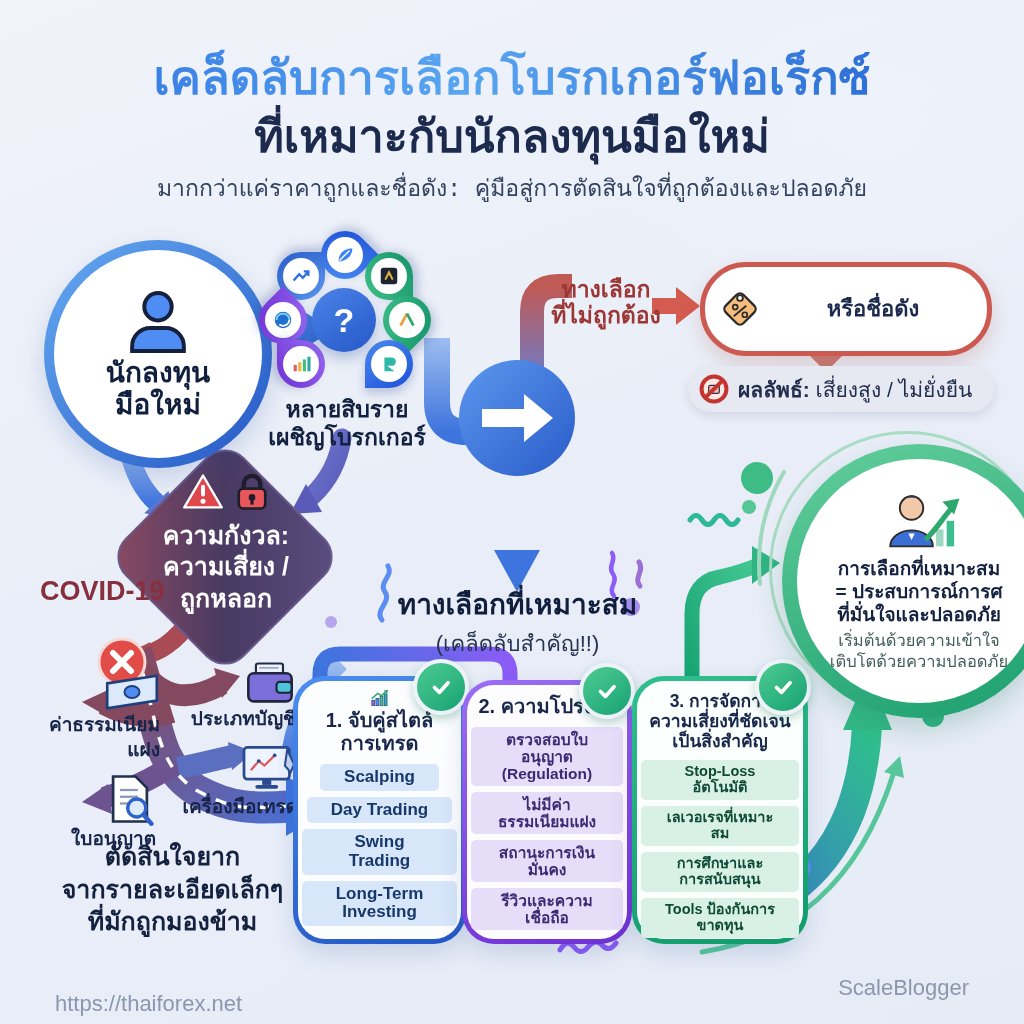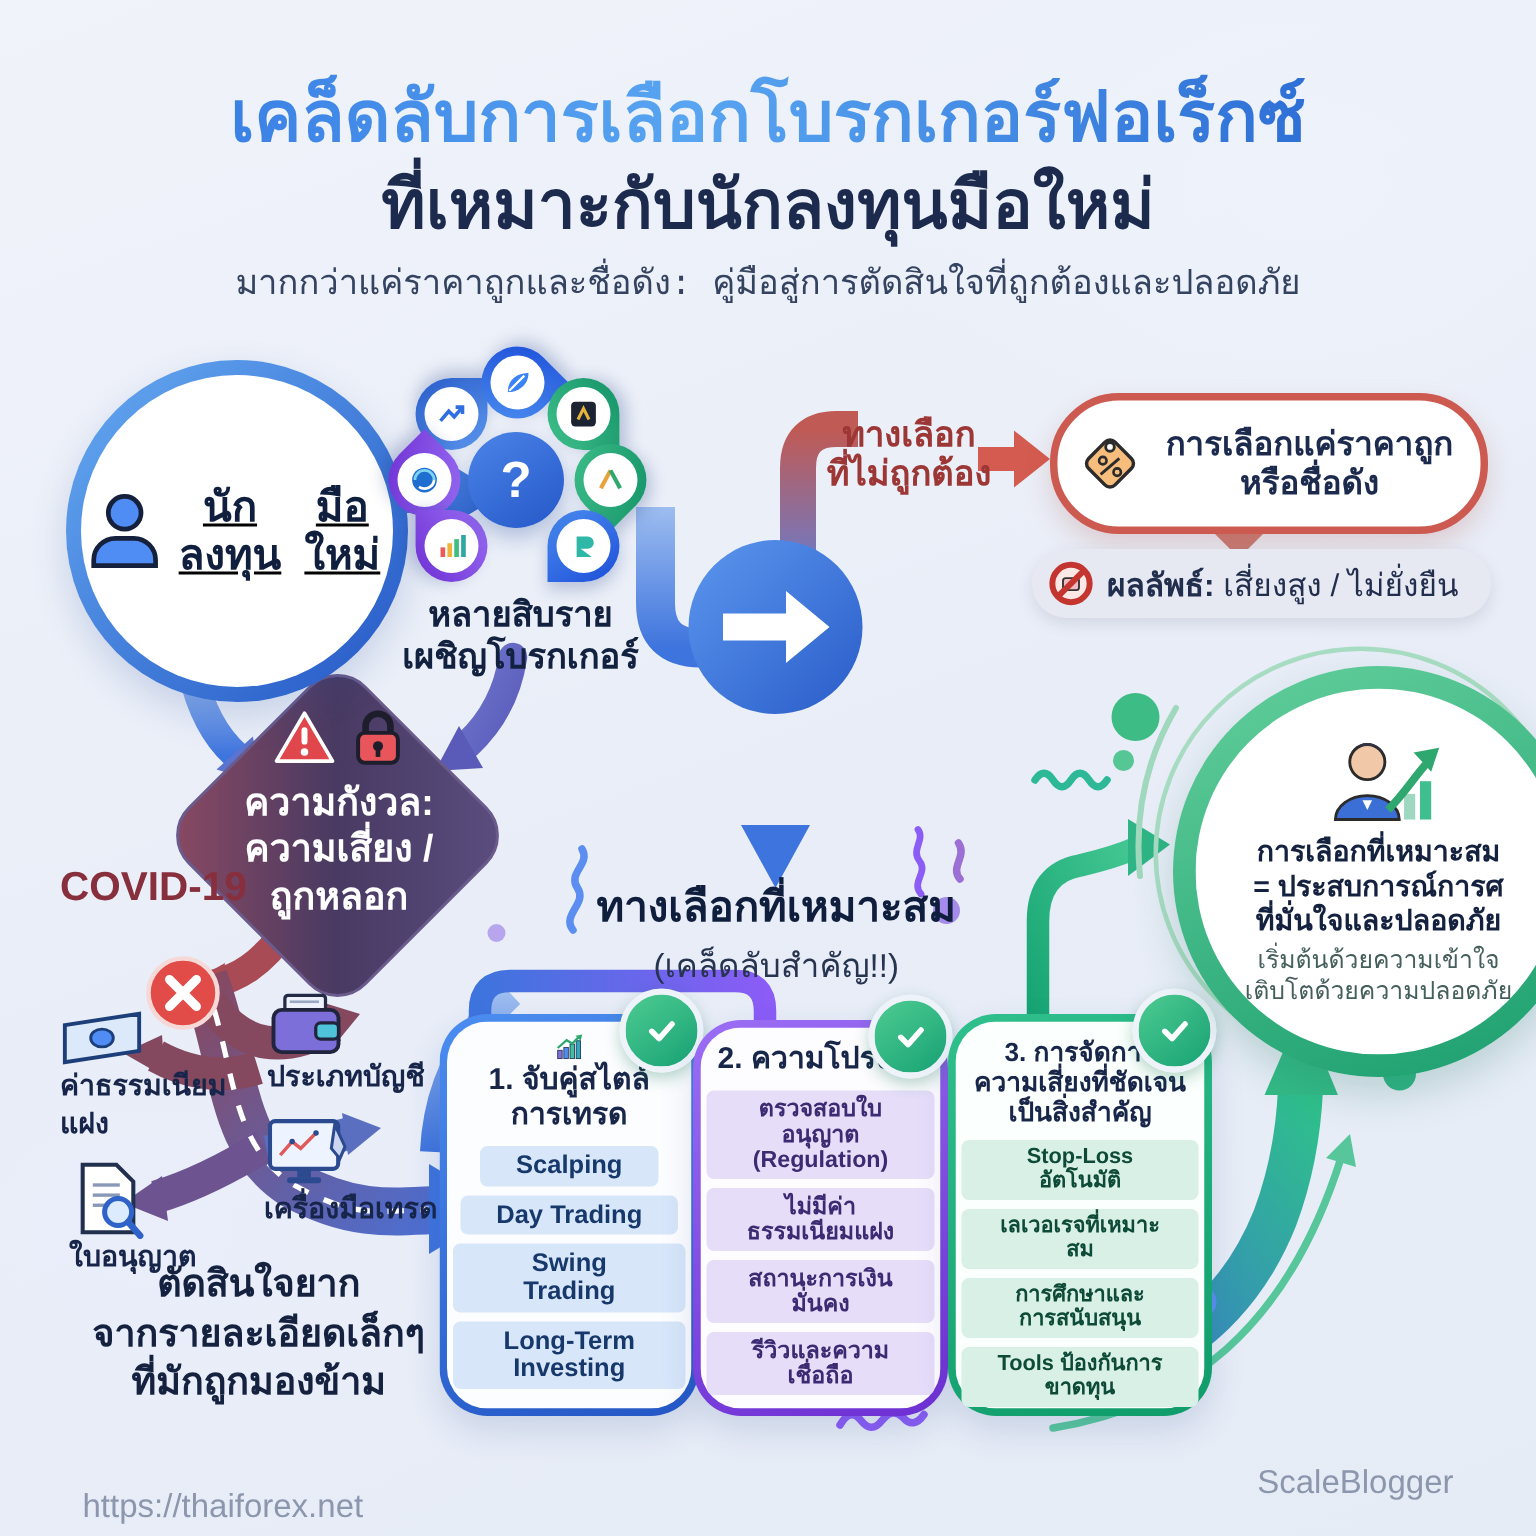--- a/index.html
+++ b/index.html
@@ -14,21 +14,21 @@
   
   .title1{top:40px;left:0;width:100%;text-align:center;font-size:47px;font-weight:bold;letter-spacing:0px;
     background:linear-gradient(90deg,#2c6fdf 0%,#58a5f1 45%,#1f5ccc 100%);
     -webkit-background-clip:text;background-clip:text;color:transparent;}
   .title2{top:100px;left:0;width:100%;text-align:center;font-size:45px;font-weight:bold;color:#1c2a4d;}
   .subtitle{top:170px;left:0;width:100%;text-align:center;font-size:23px;font-weight:500;color:#344360;font-family:Liberation Mono, monospace;}
   
   .investor{left:44px;top:240px;width:208px;height:208px;border-radius:50%;
     border:10px solid transparent;
     background:linear-gradient(#ffffff,#ffffff) padding-box,linear-gradient(135deg,#66aaf2,#2457c5) border-box;
-    box-shadow:0 10px 24px rgba(40,80,160,.18);display:flex;align-items:center;justify-content:center;text-decoration:underline;}
+    box-shadow:0 10px 24px rgba(40,80,160,.18);display:flex;flex-direction:column;align-items:center;justify-content:center;}
   .investor .txt{font-size:28px;font-weight:bold;color:#101f3e;line-height:1.15;text-align:center;}
   
   .q-circle{left:312px;top:288px;width:64px;height:64px;border-radius:50%;
     background:linear-gradient(145deg,#4b84e8,#2558c8);display:flex;align-items:center;justify-content:center;
     color:#fff;font-size:34px;font-weight:bold;box-shadow:0 6px 14px rgba(30,70,150,.3);}
   .pin{width:48px;height:48px;border-radius:50% 50% 50% 0;display:flex;box-shadow:0 5px 10px rgba(30,60,130,.25);}
   .pin .logo{margin:auto;width:36px;height:36px;border-radius:50%;background:#fff;display:flex;align-items:center;justify-content:center;}
   .cluster-cap{left:262px;top:396px;width:170px;text-align:center;font-size:23px;font-weight:bold;color:#12213f;line-height:1.2;}
   
   .wrong-label{left:548px;top:276px;width:116px;text-align:center;font-size:23px;font-weight:bold;color:#9c3736;line-height:1.15;}
@@ -38,21 +38,21 @@
   .result-pill{left:688px;top:366px;width:286px;height:46px;border-radius:23px;background:#e6e9f1;
     box-shadow:0 4px 10px rgba(80,90,120,.15);display:flex;align-items:center;gap:8px;padding:0 10px;}
   .result-pill .txt{font-size:21px;color:#222e4e;}
   .result-pill b{font-weight:bold;}
   
   .diamond-content{left:140px;top:472px;width:172px;text-align:center;}
   .diamond-content .icons{display:flex;justify-content:center;gap:8px;margin-bottom:6px;}
   .diamond-content .txt{font-size:25px;font-weight:bold;color:#ffffff;line-height:1.25;}
   .covid{left:40px;top:576px;font-size:27px;font-weight:bold;color:#872f3c;}
   
-  .mini{display:flex;flex-direction:column;align-items:flex-start;gap:2px;}
+  .mini{display:flex;flex-direction:column;align-items:flex-end;gap:2px;}
   .mini .lbl{font-size:19px;font-weight:bold;color:#17254a;text-align:center;line-height:1.2;}
   .pain-cap{left:30px;top:840px;width:285px;text-align:center;font-size:25px;font-weight:bold;color:#14213f;line-height:1.3;}
   
   .right-label{left:385px;top:582px;width:265px;text-align:center;}
   .right-label .l1{font-size:28px;font-weight:bold;color:#0f1e3c;}
   .right-label .l2{font-size:22px;font-weight:500;color:#273450;}
   
   .card{position:absolute;border-radius:32px;background:#fcfdff;border:5px solid transparent;
     box-shadow:0 10px 22px rgba(50,80,150,.16);display:flex;flex-direction:column;align-items:center;padding:8px 4px 10px;}
   .card.c1{left:293px;top:676px;width:155px;height:240px;
@@ -285,21 +285,20 @@
   </div>
   <div class="abs wrong-box" style="z-index:2">
     <svg width="46" height="46" viewBox="0 0 48 48">
       <rect x="11" y="11" width="26" height="26" rx="5" transform="rotate(45 24 24)" fill="#f6bd7d" stroke="#2b2b2b" stroke-width="2.4"></rect>
       <circle cx="24" cy="12.5" r="3" fill="#ffffff" stroke="#2b2b2b" stroke-width="2"></circle>
       <circle cx="19" cy="22" r="2.6" fill="none" stroke="#2b2b2b" stroke-width="1.8"></circle>
       <circle cx="29" cy="30" r="2.6" fill="none" stroke="#2b2b2b" stroke-width="1.8"></circle>
       <line x1="17.5" y1="31.5" x2="30.5" y2="20.5" stroke="#2b2b2b" stroke-width="2"></line>
     </svg>
     <div class="txt">
-      <div>การเลือกแค่ราคาถูก</div>
       <div>หรือชื่อดัง</div>
     </div>
   </div>
   <div class="abs result-pill" style="z-index:2">
     <svg width="32" height="32" viewBox="0 0 36 36">
       <circle cx="18" cy="18" r="14" fill="#fde8e6" stroke="#c4352f" stroke-width="4.5"></circle>
       <rect x="12" y="14" width="12" height="9" rx="2" fill="#f0b8c0" stroke="#333333" stroke-width="1.4"></rect>
       <line x1="8.5" y1="27.5" x2="27.5" y2="8.5" stroke="#c4352f" stroke-width="4.5"></line>
     </svg>
     <div class="txt"><b>ผลลัพธ์:</b><span> เสี่ยงสูง / ไม่ยั่งยืน</span></div>

